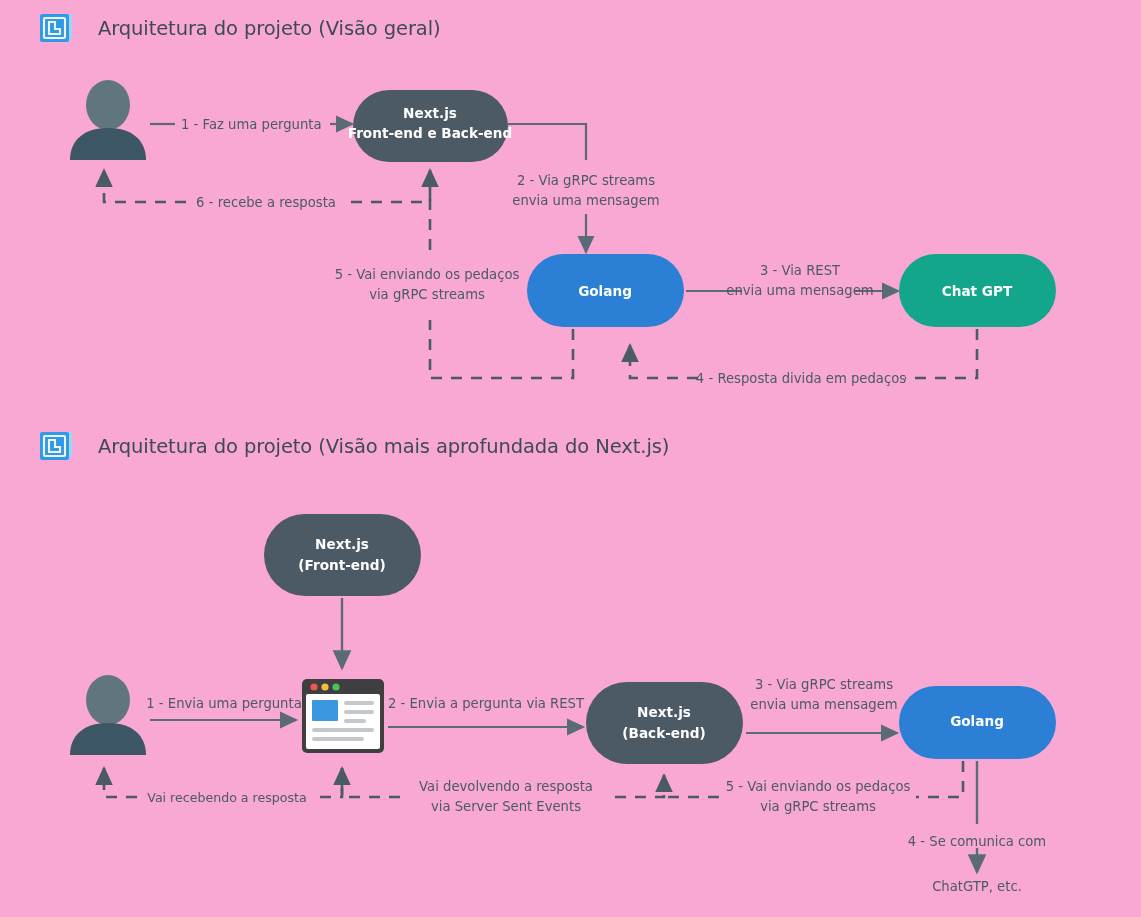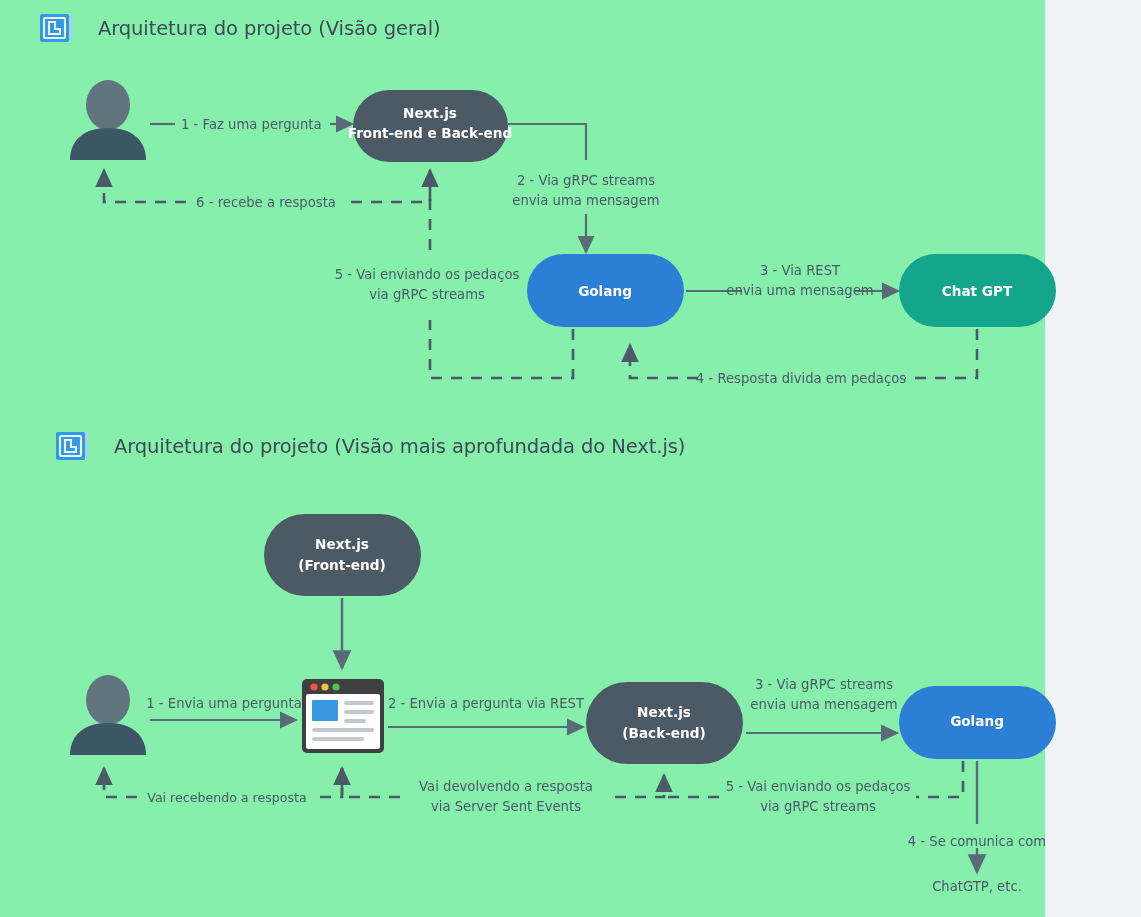--- a/index.html
+++ b/index.html
@@ -9,33 +9,33 @@
   }
   body {
     width: 1141px;
     height: 917px;
     font-family: "DejaVu Sans", sans-serif;
     overflow: hidden;
     position: relative;
   }
   .page {
     position: relative;
-    width: 1045px;
+    width: 1141px;
     height: 917px;
-    background: #86efac;
+    background: #f9a8d4;
     text-align: center;
   }
   .title-row {
     position: absolute;
     display: flex;
     align-items: center;
     gap: 22px;
   }
   #title-row-1 { left: 38px; top: 12px; }
-  #title-row-2 { left: 54px; top: 430px; }
+  #title-row-2 { left: 38px; top: 430px; }
   .title-text {
     font-family: "DejaVu Sans", sans-serif;
     font-size: 19.5px;
     color: #3c4a55;
     letter-spacing: -0.1px;
     white-space: nowrap;
   }
   .blueprint-icon { width: 38px; height: 33px; display: block; }
   svg.canvas {
     position: absolute;

